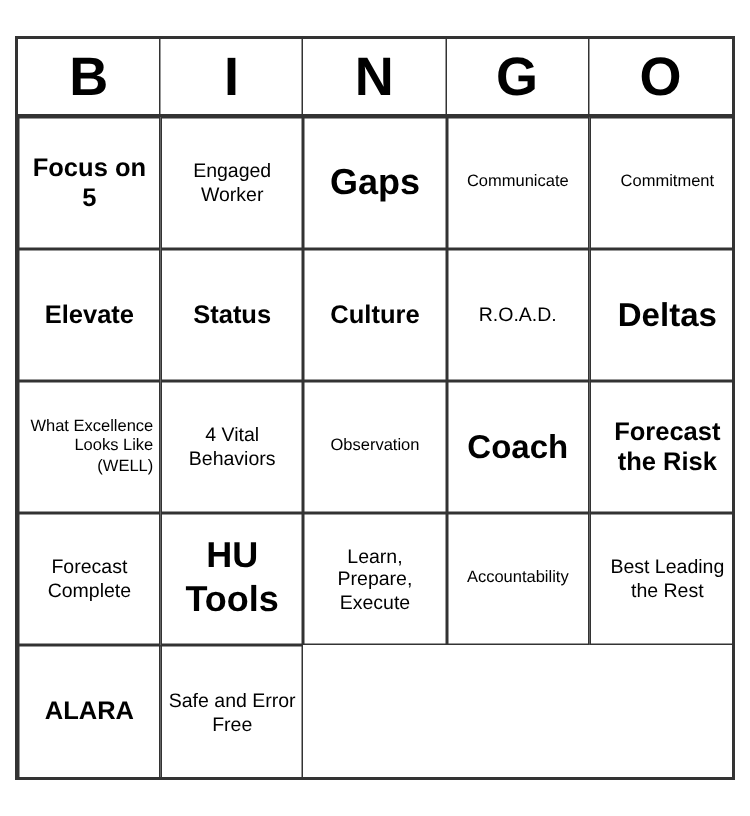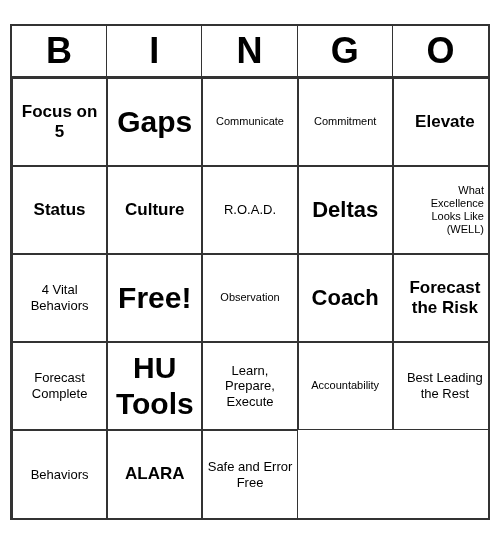--- a/index.html
+++ b/index.html
@@ -71,21 +71,21 @@
     .cell-text {
       font-size: 13px;
     }
 
     .cell-text.large {
       font-size: 22px;
       font-weight: bold;
     }
 
     .cell-text.xlarge {
-      font-size: 30px;
+      font-size: 24px;
       font-weight: bold;
     }
 
     .cell-text.medium {
       font-size: 17px;
       font-weight: bold;
     }
 
     .cell-text.small {
       font-size: 11px;
@@ -99,20 +99,23 @@
   <div class="bingo-header">
   <div class="bingo-letter">B</div>
       <div class="bingo-letter">I</div>
       <div class="bingo-letter">N</div>
       <div class="bingo-letter">G</div>
       <div class="bingo-letter">O</div>
     </div>
   <div class="bingo-grid">
   <div class="bingo-cell">
         <span class="cell-text medium">Focus on 5</span>
+      </div>
+      <div class="bingo-cell">
+        <span class="cell-text">Engaged Worker</span>
       </div>
       <div class="bingo-cell">
         <span class="cell-text xlarge">Gaps</span>
       </div>
       <div class="bingo-cell">
         <span class="cell-text small">Communicate</span>
       </div>
       <div class="bingo-cell">
         <span class="cell-text small">Commitment</span>
       </div>
@@ -131,23 +134,20 @@
       <div class="bingo-cell">
         <span class="cell-text large">Deltas</span>
       </div>
       <div class="bingo-cell">
         <span class="cell-text small">What Excellence Looks Like (WELL)</span>
       </div>
       <div class="bingo-cell">
         <span class="cell-text">4 Vital Behaviors</span>
       </div>
       <div class="bingo-cell">
-        <span class="cell-text xlarge">Free!</span>
-      </div>
-      <div class="bingo-cell">
         <span class="cell-text small">Observation</span>
       </div>
       <div class="bingo-cell">
         <span class="cell-text large">Coach</span>
       </div>
       <div class="bingo-cell">
         <span class="cell-text medium">Forecast the Risk</span>
       </div>
       <div class="bingo-cell">
         <span class="cell-text">Forecast Complete</span>
@@ -158,22 +158,19 @@
       <div class="bingo-cell">
         <span class="cell-text">Learn, Prepare, Execute</span>
       </div>
       <div class="bingo-cell">
         <span class="cell-text small">Accountability</span>
       </div>
       <div class="bingo-cell">
         <span class="cell-text">Best Leading the Rest</span>
       </div>
       <div class="bingo-cell">
-        <span class="cell-text">Behaviors</span>
-      </div>
-      <div class="bingo-cell">
         <span class="cell-text medium">ALARA</span>
       </div>
       <div class="bingo-cell">
         <span class="cell-text">Safe and Error Free</span>
       </div>
     </div>
 </div>
 
 </body></html>

